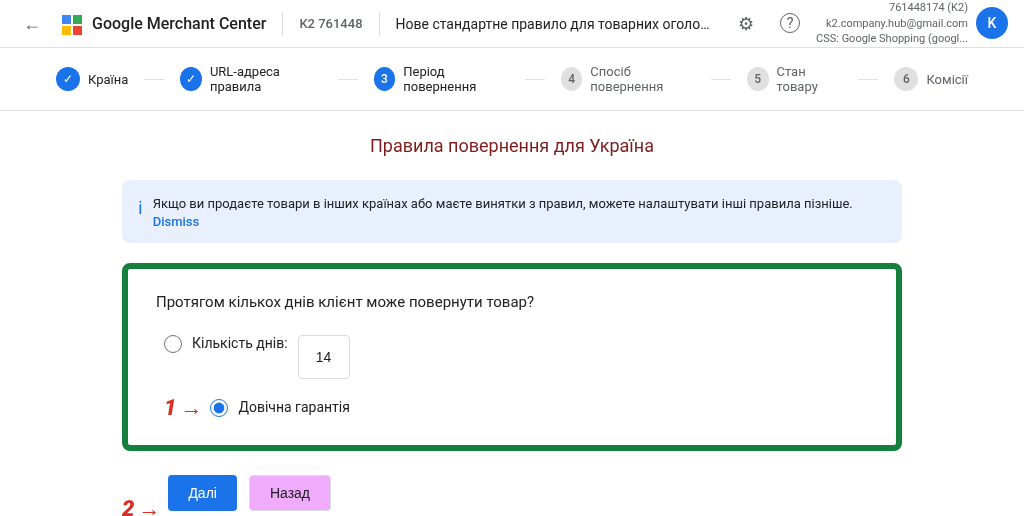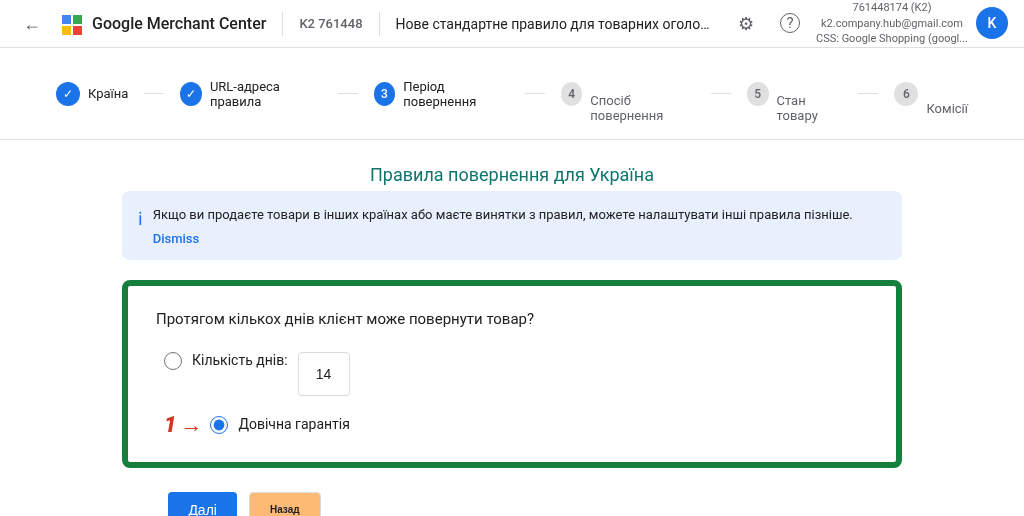--- a/index.html
+++ b/index.html
@@ -63,21 +63,21 @@
     }
     .header-icon-btn {
       width: 36px; height: 36px;
       border-radius: 50%;
       display: flex; align-items: center; justify-content: center;
       cursor: pointer;
       color: #5f6368;
       font-size: 18px;
     }
     .header-account-info {
-      display: flex; flex-direction: column; align-items: center;
+      display: flex; flex-direction: column; align-items: flex-end;
       font-size: 11px;
       color: #5f6368;
       line-height: 1.4;
     }
     .avatar {
       width: 32px; height: 32px;
       border-radius: 50%;
       background: #1a73e8;
       display: flex; align-items: center; justify-content: center;
       color: #fff;
@@ -118,42 +118,41 @@
     .step-circle.inactive {
       background: #e0e0e0;
       color: #5f6368;
     }
     .step-label {
       font-size: 13px;
       color: #202124;
     }
     .step-label.inactive {
       color: #5f6368;
-      margin-top: 29px;
     }
     .step-connector {
       flex: 1;
       height: 1px;
       background: #e0e0e0;
       min-width: 20px;
       max-width: 40px;
     }
 
     
     .main {
       padding: 24px 40px 16px;
       max-width: 860px;
       margin: 0 auto;
     }
     .page-title {
       font-size: 18px;
       font-weight: 400;
-      color: #0f766e;
+      color: #7f1d1d;
       text-align: center;
-      margin-bottom: 6px;
+      margin-bottom: 24px;
     }
 
     
     .info-banner {
       background: #e8f0fe;
       border-radius: 8px;
       padding: 14px 16px;
       margin-bottom: 20px;
       display: flex;
       gap: 10px;
@@ -167,21 +166,21 @@
     }
     .info-banner-text {
       font-size: 13px;
       color: #202124;
       line-height: 1.5;
     }
     .info-banner-dismiss {
       color: #1a73e8;
       font-size: 13px;
       cursor: pointer;
-      margin-top: 6px;
+      margin-top: 0;
       display: block;
       font-weight: 500;
     }
 
     
     .form-card {
       border: 6px solid #15803d;
       border-radius: 8px;
       padding: 24px 28px;
       margin-bottom: 24px;
@@ -246,27 +245,27 @@
       color: #fff;
       border: none;
       border-radius: 4px;
       padding: 8px 20px;
       font-size: 14px;
       font-weight: 500;
       cursor: pointer;
       height: 36px;
     }
     .btn-secondary {
-      background: #fdba74;
+      background: #f0abfc;
       color: #202124;
       border: 1px solid #dadce0;
       border-radius: 4px;
       padding: 8px 20px;
-      font-size: 10px;
-      font-weight: 700;
+      font-size: 14px;
+      font-weight: 400;
       cursor: pointer;
       height: 36px;
     }
 
     
     .step1-annotation {
       display: flex;
       align-items: center;
       margin-bottom: 0;
     }

